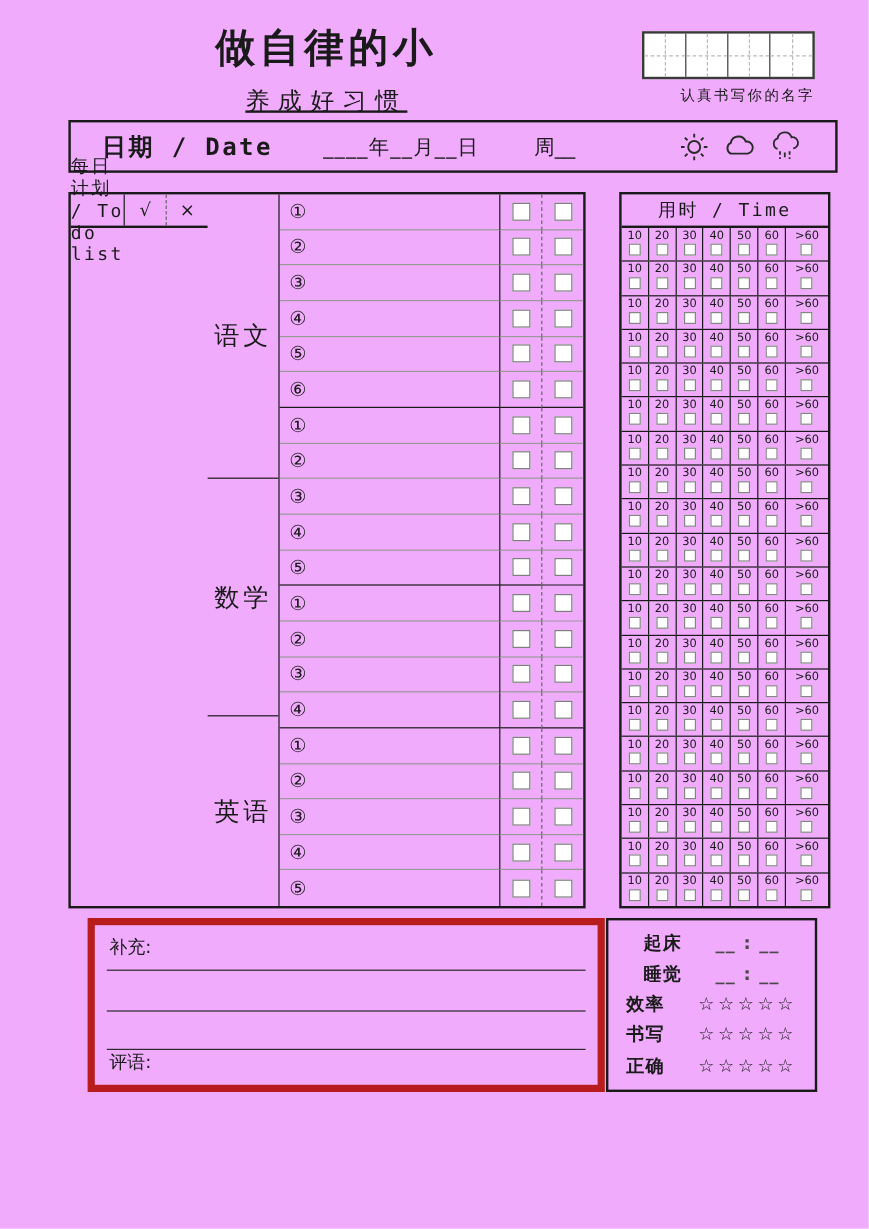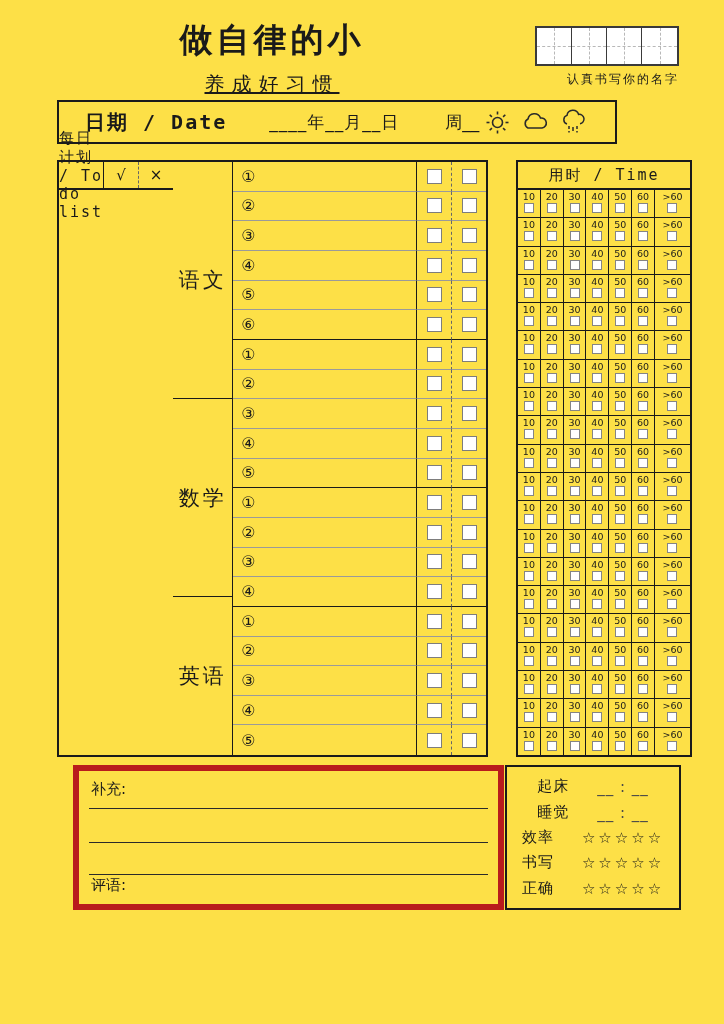--- a/index.html
+++ b/index.html
@@ -1,35 +1,35 @@
 <!DOCTYPE html>
 <html><head>
 <meta charset="utf-8">
 <style>
   * { margin:0; padding:0; box-sizing:border-box; }
   html,body { background:#fff; }
   .page {
-    position:relative; width:724px; height:1024px; background:#fde047;
+    position:relative; width:724px; height:1024px; background:#f0abfc;
     font-family:"DejaVu Sans", sans-serif; color:#1a1a1a; overflow:hidden;
   }
   
   .title-block { position:absolute; left:57px; top:18px; width:430px; text-align:center; }
   .title { font-size:33px; font-weight:bold; letter-spacing:4px; }
   .subtitle { font-size:20px; letter-spacing:7px; margin-top:8px;text-decoration:underline; }
   .name-block { position:absolute; left:535px; top:26px; width:144px; }
   .name-grid { display:flex; border:2px solid #3a3a3a; background:#fff; }
   .name-cell { position:relative; width:35px; height:36px; border-right:1.5px solid #3a3a3a; }
   .name-cell:last-child { border-right:none; }
   .name-cell::before { content:""; position:absolute; left:0; right:0; top:50%; border-top:1px dashed #b8b8b8; }
   .name-cell::after  { content:""; position:absolute; top:0; bottom:0; left:50%; border-left:1px dashed #b8b8b8; }
   .name-caption { text-align:right; font-size:12px; margin-top:5px; letter-spacing:2px;font-family:Liberation Mono, monospace; }
 
   
   .date-bar {
-    position:absolute; left:57px; top:100px; width:560px; height:44px;
+    position:absolute; left:57px; top:100px; width:641px; height:44px;
     border:2px solid #1a1a1a; display:flex; align-items:center; padding:0 26px;
   }
   .date-label { font-size:20px; font-weight:bold; letter-spacing:2px; font-family:"DejaVu Sans Mono","DejaVu Sans",sans-serif; }
   .date-blanks { font-size:17px; margin-left:42px; letter-spacing:1px; }
   .week-label { font-size:17px; margin-left:46px; }
   .weather { margin-left:auto; display:flex; align-items:center; gap:9px; }
   .weather svg { display:block; }
 
   
   .todo-wrap {
@@ -89,21 +89,21 @@
   .notes-label { position:absolute; left:12px; top:9px; font-size:15px; }
   .note-line { position:absolute; left:10px; right:10px; border-top:1.3px solid #2a2a2a; }
   .note-line.l1 { top:37px; } .note-line.l2 { top:71px; } .note-line.l3 { top:103px; }
   .comment-label { position:absolute; left:12px; bottom:9px; font-size:15px; }
 
   .summary-box {
     position:absolute; left:505px; top:765px; width:176px; height:145px;
     border:2px solid #1a1a1a; display:flex; flex-direction:column; justify-content:space-evenly;
     padding:4px 0;
   }
-  .sum-row { display:flex; align-items:flex-end; justify-content:center; gap:28px; font-size:15px; }
+  .sum-row { display:flex; align-items:flex-start; justify-content:center; gap:28px; font-size:15px;font-weight:bold; }
   .sum-label { letter-spacing:1px; }
   .time-blank { color:#4a4a4a; letter-spacing:1px; }
   .stars { font-size:15px; letter-spacing:3px; color:#1a1a1a; white-space:nowrap; }
 </style>
 </head>
 <body>
 
 <div class="page">
 
   <div class="title-block">

